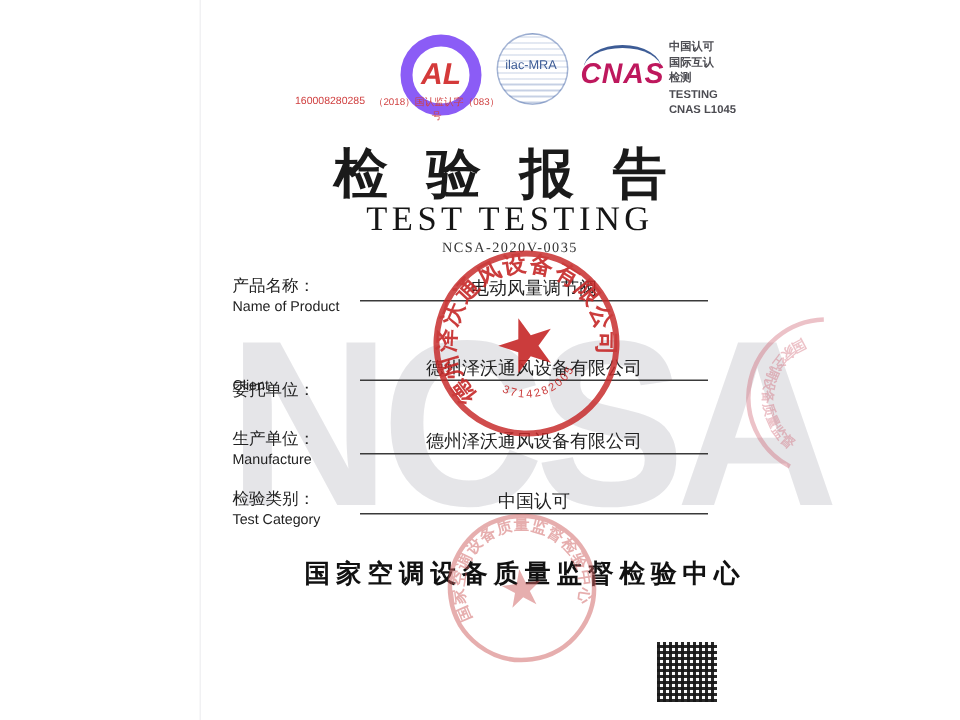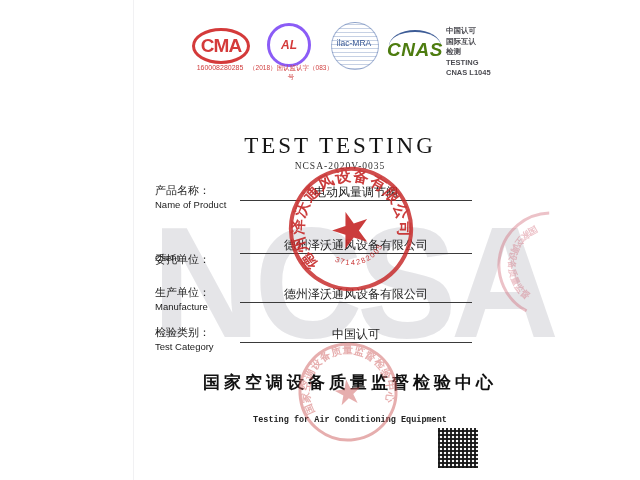--- a/index.html
+++ b/index.html
@@ -18,39 +18,39 @@
   .cma-box {
     position:absolute; left:192px; top:28px; width:52px; height:30px; z-index:2;
     border:3px solid #d43a3a; border-radius:50%;
     display:flex; align-items:center; justify-content:center;
     color:#d43a3a; font-weight:bold; font-size:19px; letter-spacing:-1px;
   }
   .cma-number { position:absolute; left:181px; top:64px; width:78px; z-index:2;
     text-align:center; color:#d04040; font-size:7px; }
   .cal-circle {
     position:absolute; left:267px; top:23px; width:38px; height:38px; z-index:2;
-    border:3px solid #8b5cf6; border-radius:50%;
+    border:8px solid #8b5cf6; border-radius:50%;
     display:flex; align-items:center; justify-content:center;
-    color:#d43a3a; font-weight:bold; font-style:italic; font-size:12px;
+    color:#d43a3a; font-weight:bold; font-style:italic; font-size:20px;
   }
   .cal-caption { position:absolute; left:248px; top:64px; width:86px; z-index:2;
     text-align:center; color:#d04040; font-size:6.5px; }
   .ilac-circle {
     position:absolute; left:331px; top:22px; width:46px; height:46px; z-index:2;
     border-radius:50%; border:1px solid rgba(92,122,178,0.55);
     background:repeating-linear-gradient(0deg, rgba(92,122,178,0.35) 0 1px, transparent 1px 4px);
   }
   .ilac-label { position:absolute; left:324px; top:38px; width:60px; z-index:2;
     text-align:center; color:#3d5c96; font-weight:normal; font-size:8.5px; }
   .cnas-swoosh {
     position:absolute; left:389px; top:30px; width:52px; height:14px; z-index:2;
     border-top:2.5px solid #3d5c96; border-radius:50% 50% 0 0 / 100% 100% 0 0;
   }
   .cnas-label { position:absolute; left:387px; top:39px; z-index:2;
-    color:#4d7c0f; font-weight:bold; font-style:italic; font-size:19px; letter-spacing:0.5px; }
+    color:#be185d; font-weight:bold; font-style:italic; font-size:19px; letter-spacing:0.5px; }
   .accred { position:absolute; left:446px; top:26px; z-index:2;
     font-size:7.5px; font-weight:bold; color:#4c4c52; line-height:10.5px; }
 
   
   .title-cn { position:absolute; left:110px; top:92px; width:460px; z-index:2;
     text-align:center; font-size:36px; font-weight:bold; letter-spacing:26px; padding-left:13px; box-sizing:border-box; }
   .title-en { position:absolute; left:110px; top:133px; width:460px; z-index:2;
     text-align:center; font-family:"Liberation Serif", serif; font-size:23px; letter-spacing:3px; color:#151515; }
   .report-no { position:absolute; left:110px; top:161px; width:460px; z-index:2;
     text-align:center; font-family:"Liberation Serif", serif; font-size:9.5px; letter-spacing:1px; color:#333; }
@@ -86,23 +86,20 @@
 </style>
 </head>
 <body>
 
 <div class="stage">
 
   <div class="scan-edge"></div>
 
   <div class="watermark">NCSA</div>
 
-  <div class="cma-box">
-    <span>CMA</span>
-  </div>
   <div class="cma-number">160008280285</div>
 
   <div class="cal-circle">
     <span>AL</span>
   </div>
   <div class="cal-caption">（2018）国认监认字（083）号</div>
 
   <div class="ilac-circle"></div>
   <div class="ilac-label">ilac-MRA</div>
 
@@ -110,20 +107,21 @@
   <div class="cnas-label">CNAS</div>
 
   <div class="accred">
     <div>中国认可</div>
     <div>国际互认</div>
     <div>检测</div>
     <div>TESTING</div>
     <div>CNAS L1045</div>
   </div>
 
+  <div class="title-cn">检验报告</div>
   <div class="title-en">TEST TESTING</div>
   <div class="report-no">NCSA-2020V-0035</div>
 
   <div class="f-label-cn" style="top:183px">产品名称：</div>
   <div class="f-label-en" style="top:199px">Name of Product</div>
   <div class="f-line" style="top:184px">
     <span>电动风量调节阀</span>
   </div>
 
   <div class="f-label-cn" style="top:252px">委托单位：</div>
@@ -138,21 +136,20 @@
     <span>德州泽沃通风设备有限公司</span>
   </div>
 
   <div class="f-label-cn" style="top:325px">检验类别：</div>
   <div class="f-label-en" style="top:341px">Test Category</div>
   <div class="f-line" style="top:326px">
     <span>中国认可</span>
   </div>
 
   <div class="org-cn">国家空调设备质量监督检验中心</div>
-  <div class="org-en org-en2">Testing for Air Conditioning Equipment</div>
 
   <div class="qr"></div>
 
   <svg class="seal seal-company" width="138" height="138" viewBox="0 0 138 138">
     <defs>
       <path id="arcTop" d="M 25.5 89.3 A 48 48 0 1 1 112.5 89.3" fill="none"></path>
       <path id="arcNum" d="M 39.5 89.7 A 36 36 0 0 0 98.5 89.7" fill="none"></path>
     </defs>
     <circle cx="69" cy="69" r="60" fill="none" stroke="#c62828" stroke-width="4" opacity="0.92"></circle>
     <text font-size="15.5" fill="#c62828" font-weight="bold" letter-spacing="1">

